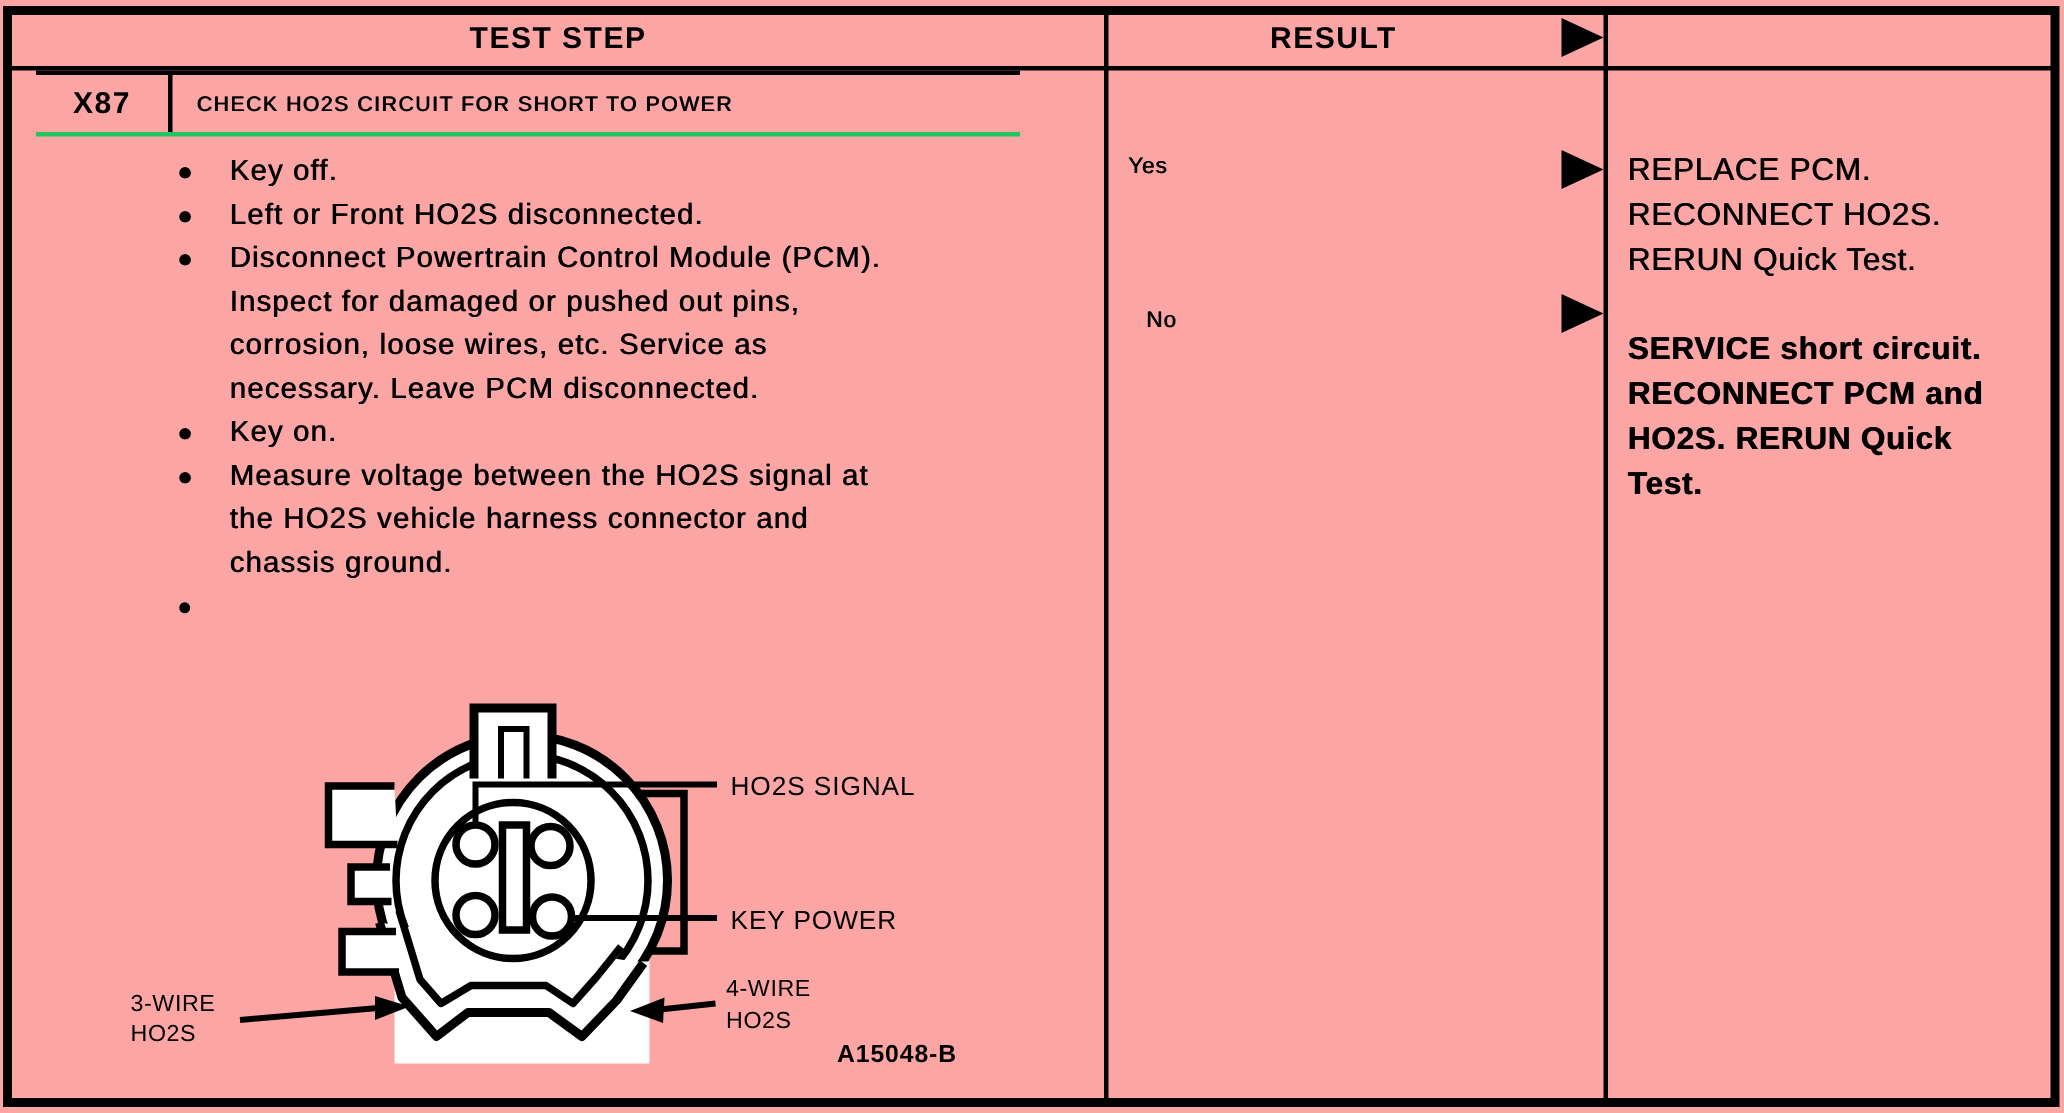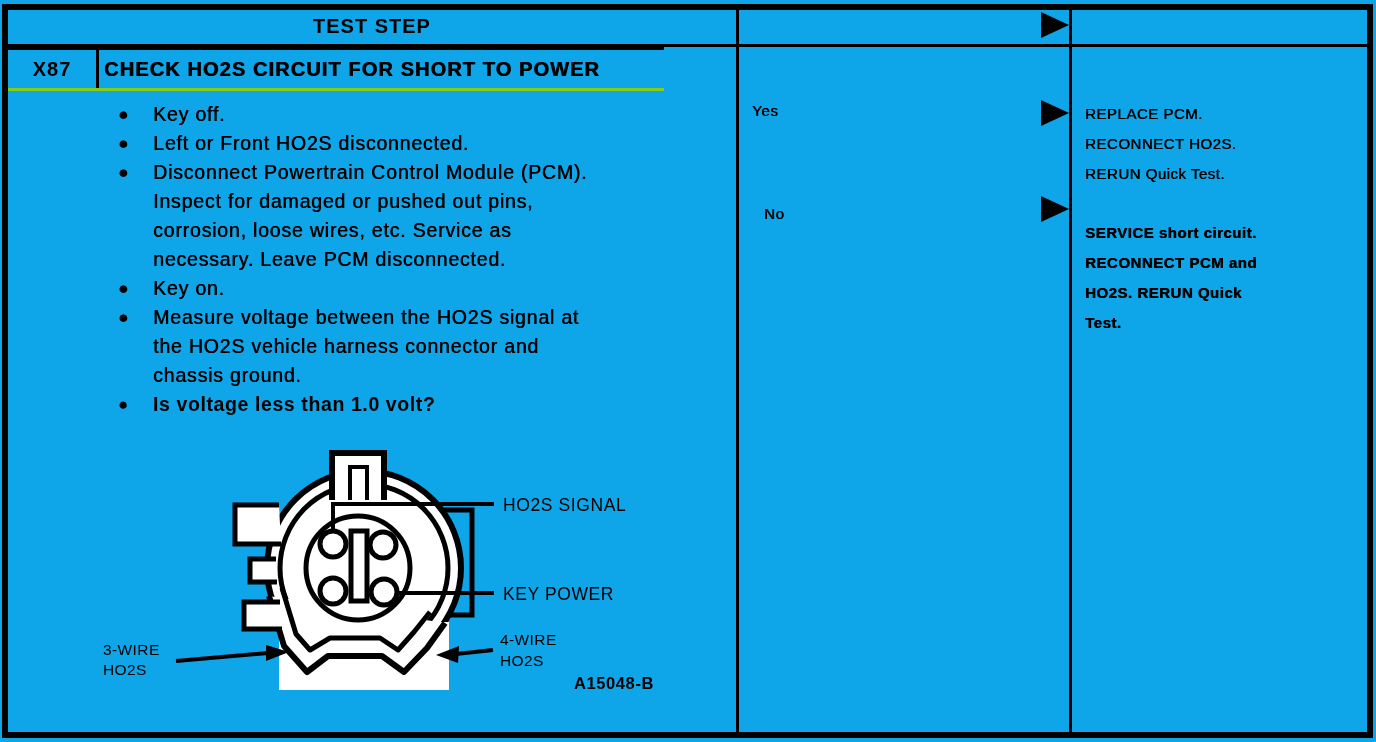--- a/index.html
+++ b/index.html
@@ -1,19 +1,19 @@
 <!DOCTYPE html>
 <html><head>
 <meta charset="utf-8">
 <style>
   html,body{margin:0;padding:0;background:#e8e8e8;}
   .page{
     position:relative;
     width:1376px;height:742px;
-    background:#0ea5e9;
+    background:#fca5a5;
     font-family:"Liberation Sans", sans-serif;
     color:#000;
     overflow:hidden;
   }
   .frame{
     position:absolute;left:2px;top:4px;right:3px;bottom:4px;
     border:6px solid #000;
   }
   .vdiv{position:absolute;top:8px;height:726px;width:3px;background:#000;}
   .vdiv1{left:736px;}
@@ -33,34 +33,33 @@
     position:absolute;left:1041px;width:0;height:0;
     border-top:13px solid transparent;
     border-bottom:13px solid transparent;
     border-left:28px solid #000;
   }
   .tri-header{top:12px;}
   .tri-yes{top:100px;}
   .tri-no{top:196px;}
 
   .step-box{
-    position:absolute;left:8px;top:47px;width:656px;height:38px;
-    border-top:3px solid #000;border-bottom:3px solid #84cc16;
+    position:absolute;left:24px;top:47px;width:656px;height:38px;
+    border-top:3px solid #000;border-bottom:3px solid #22c55e;
     display:flex;
   }
   .step-id{
     width:88px;border-right:3px solid #000;
     display:flex;align-items:center;justify-content:center;
     font-size:20px;font-weight:700;letter-spacing:1px;
   }
   .step-title{
     flex:1;display:flex;align-items:center;
-    padding-left:5px;font-size:20px;letter-spacing:1.1px;
+    padding-left:16px;font-size:14px;letter-spacing:1.1px;
     text-shadow:0.6px 0 0 currentColor;
-    font-weight:bold;
   }
 
   .bullets{position:absolute;left:118px;top:100px;width:610px;}
   .bullet-item{
     display:flex;
     font-size:19.5px;line-height:29px;letter-spacing:0.8px;
     text-shadow:0.5px 0 0 currentColor;
   }
   .bullet-item .marker{
     width:16px;flex:0 0 16px;margin-right:19px;
@@ -72,48 +71,49 @@
   .result-label{
     position:absolute;left:752px;
     font-size:15px;letter-spacing:0.6px;
     text-shadow:0.5px 0 0 currentColor;
   }
   .result-yes{top:102px;}
   .result-no{top:205px;margin-left:12px;}
 
   .action-block{
     position:absolute;left:1085px;width:278px;
-    font-size:15px;line-height:30px;letter-spacing:0.5px;
+    font-size:21px;line-height:30px;letter-spacing:0.5px;
     white-space:pre-line;
     text-shadow:0.5px 0 0 currentColor;
   }
   .action-yes{top:99px;}
   .action-no{top:218px;font-weight:bold;}
 
-  .diagram{position:absolute;left:80px;top:432px;width:660px;height:270px;margin-left:16px;}
+  .diagram{position:absolute;left:80px;top:451px;width:660px;height:270px;}
   .diagram svg{display:block;width:660px;height:270px;}
   .dg-text{
     font-family:"Liberation Sans", sans-serif;
     font-size:17.5px;letter-spacing:0.6px;
     fill:#000;
   }
   .dg-text-sm{font-size:15.5px;letter-spacing:0.4px;}
   .dg-code{font-weight:700;font-size:16.5px;}
 </style>
 </head>
 <body>
 
 <div class="page">
 
   <div class="frame"></div>
   <div class="header-underline"></div>
   <div class="vdiv vdiv1"></div>
   <div class="vdiv vdiv2"></div>
 
   <div class="col-header ch-test">TEST STEP</div>
+  <div class="col-header ch-result">RESULT</div>
   <div class="tri tri-header"></div>
 
   <div class="step-box">
     <div class="step-id">X87</div>
     <div class="step-title">CHECK HO2S CIRCUIT FOR SHORT TO POWER</div>
   </div>
 
   <div class="bullets">
     <div class="bullet-item">
       <span class="marker">●</span>
@@ -135,21 +135,20 @@
       <span class="txt">Key on.</span>
     </div>
     <div class="bullet-item">
       <span class="marker">●</span>
       <span class="txt">Measure voltage between the HO2S signal at
 the HO2S vehicle harness connector and
 chassis ground.</span>
     </div>
     <div class="bullet-item bold">
       <span class="marker">●</span>
-      <span class="txt">Is voltage less than 1.0 volt?</span>
     </div>
   </div>
 
   <div class="result-label result-yes">Yes</div>
   <div class="result-label result-no">No</div>
   <div class="tri tri-yes"></div>
   <div class="tri tri-no"></div>
 
   <div class="action-block action-yes">REPLACE PCM.
 RECONNECT HO2S.

